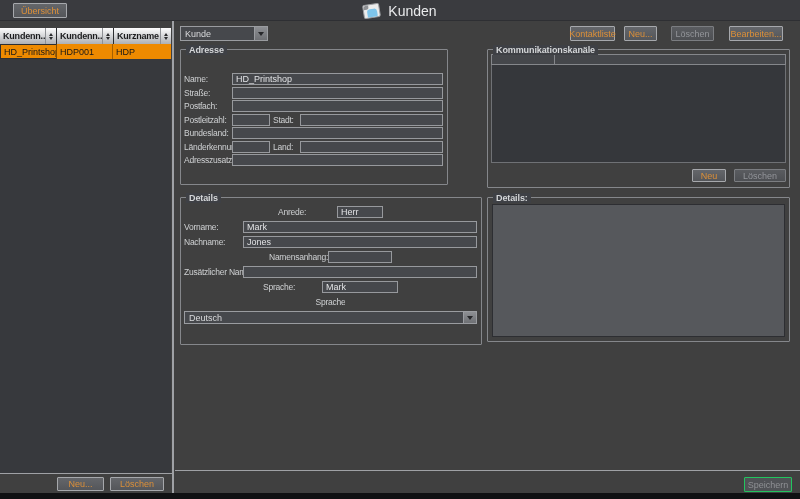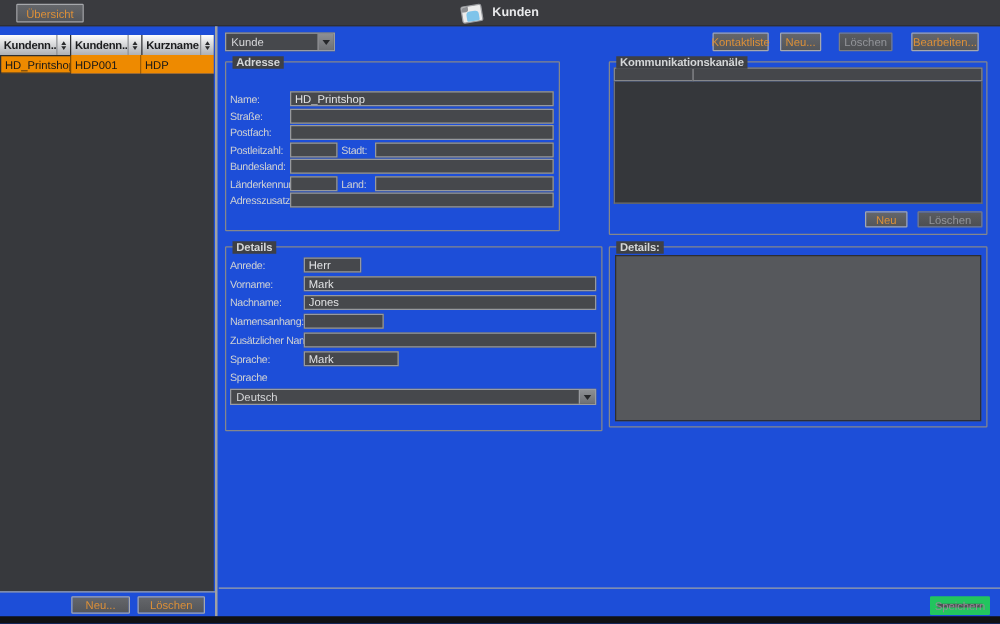--- a/index.html
+++ b/index.html
@@ -1,43 +1,43 @@
 <!DOCTYPE html>
 <html><head>
 <meta charset="utf-8">
 <style>
   * { margin:0; padding:0; box-sizing:border-box; }
   html,body { background:#1a1b1d; }
   body { font-family:"Liberation Sans", sans-serif; }
   .screen {
     position:relative; width:800px; height:499px; overflow:hidden;
-    background:#1d4ed8; color:#d4d6d8;
+    background:#404040; color:#d4d6d8;
   }
 
   
   .topbar { position:absolute; left:0; top:0; width:800px; height:21px;
             background:#3a3b3f; border-bottom:1px solid #2e2f33; }
   .title-wrap { position:absolute; left:0; right:0; top:2px; height:17px;
                 display:flex; align-items:center; justify-content:center; gap:8px; }
-  .title-text { font-size:10px; font-weight:bold; color:#e9eaec;text-align:right; }
+  .title-text { font-size:14px; font-weight:normal; color:#e9eaec;text-align:right; }
   .kunden-icon { position:relative; width:17px; height:14px; background:#ececec;
                  border:1px solid #9b9da1; border-radius:2px; transform:rotate(-9deg); }
   .kunden-icon .blue { position:absolute; left:3px; top:4px; width:10px; height:8px;
                        background:#7ec4ea; border-radius:3px 3px 1px 1px; }
   .kunden-icon .fold { position:absolute; left:0; top:0; width:5px; height:4px;
                        background:#8e9094; border-radius:2px 0 2px 0; }
 
   
   .btn { display:flex; align-items:center; justify-content:center;
          background:linear-gradient(#64666a,#54565a); border:1px solid #a6a8ac;
          border-radius:1px; font-size:9px; color:#dd9038; cursor:pointer;
          font-family:"Liberation Sans", sans-serif; white-space:nowrap; }
   .btn.disabled { color:#93959a; border-color:#7b7d81;
                   background:linear-gradient(#5a5c60,#4d4f53); }
-  .btn.flat-disabled { background:#505256; border:6px solid #22c55e; color:#8e9094; }
+  .btn.flat-disabled { background:#505256; border:1px solid #22c55e; color:#8e9094; }
 
   
   .lheader { position:absolute; left:0; top:28px; width:171px; height:16px;
              display:flex; background:#2c2d30; }
   .hcell { display:flex; align-items:center; margin-right:1px;
            background:linear-gradient(#fdfdfd,#aeb0b4); overflow:hidden; }
   .hcell:last-child { margin-right:0; }
   .hcell .hlabel { flex:1; font-size:9px; font-weight:bold; color:#1b1c1e;
                    padding-left:3px; letter-spacing:-0.2px; white-space:nowrap; overflow:hidden; }
   .sortbtn { width:11px; height:100%; border-left:1px solid #8e9094;
@@ -81,21 +81,21 @@
             outline:none; min-width:0; }
   .tfield.grow { flex:1; }
 
   .addr-body { padding:23px 4px 0 3px; }
   .addr-body .frow { margin-bottom:1.5px; }
   .addr-body .flabel { width:48px; }
   .sublabel { width:27px; flex-shrink:0; font-size:8.5px; color:#cfd1d3;
               letter-spacing:-0.25px; white-space:nowrap; }
 
   .person-body { padding:8px 4px 0 3px; }
-  .person-body .frow { margin-bottom:3px; }
+  .person-body .frow { margin-bottom:3px;justify-content:center; }
   .person-body .flabel { width:59px; }
 
   
   .ktable-head { display:flex; height:11px; margin:4px 3px 0 3px; }
   .khcell { background:#45474b; border:1px solid #85878b; height:11px; }
   .khcell.c1 { width:64px; }
   .khcell.c2 { flex:1; margin-left:-1px; }
   .kbody { margin:0 3px; height:98px; background:#35373b;
            border:1px solid #6f7175; border-top:none; }
   .kfoot { display:flex; justify-content:flex-end; gap:8px; margin:6px 3px 0 0; }

